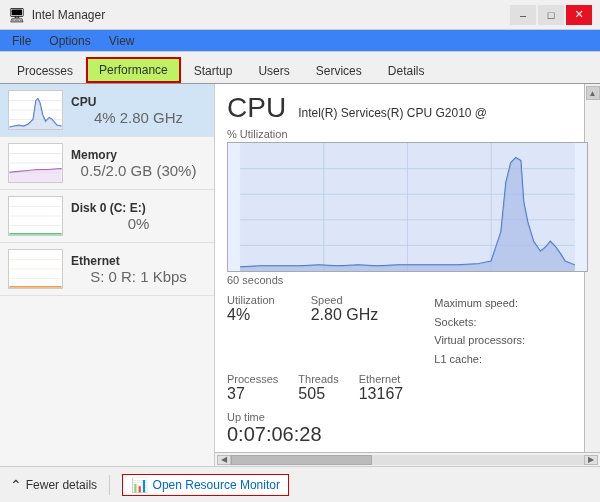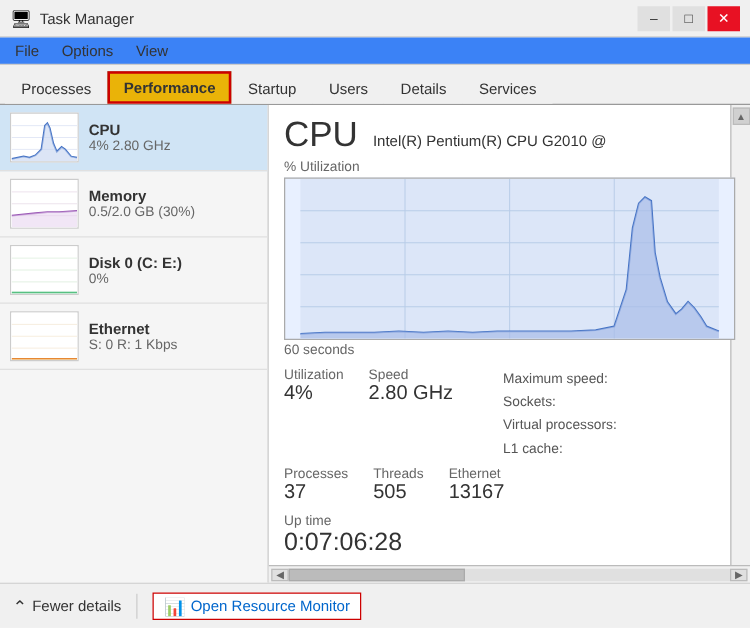--- a/index.html
+++ b/index.html
@@ -85,24 +85,24 @@
       cursor: pointer;
       border: 1px solid transparent;
       border-bottom: none;
       background: #f0f0f0;
       color: #333;
       height: 26px;
       display: flex;
       align-items: center;
     }
     .tab.active {
-      background: #eab308;
+      background: #bef264;
       border: 1px solid #999;
       border-bottom: 1px solid white;
-      font-weight: bold;
+      font-weight: normal;
       outline: 2px solid #c00;
       outline-offset: -2px;
       z-index: 1;
     }
 
     
     .main-content {
       display: flex;
       height: calc(502px - 30px - 22px - 32px - 36px);
       background: #f5f5f5;
@@ -128,21 +128,21 @@
       width: 55px;
       height: 40px;
       border: 1px solid #ccc;
       background: white;
       flex-shrink: 0;
       position: relative;
       overflow: hidden;
     }
     .resource-info { flex: 1; }
     .resource-name { font-size: 12px; font-weight: bold; color: #333; }
-    .resource-detail { font-size: 11px; color: #666; }
+    .resource-detail { font-size: 15px; color: #666; text-align: center; }
 
     
     .cpu-thumb { background: white; }
 
     
     .right-panel {
       flex: 1;
       background: white;
       padding: 8px 12px;
       overflow-y: auto;
@@ -275,42 +275,42 @@
       background: #f0f0f0;
       border-left: 1px solid #bbb;
     }
   </style>
 </head>
 <body>
 
 <div class="title-bar">
   <div class="title-bar-left">
     <span style="font-size:14px;">🖥</span>
-    <span class="title-bar-text">Task Manager</span>
+    <span class="title-bar-text">Intel Manager</span>
   </div>
   <div class="window-controls">
     <button class="win-btn">–</button>
     <button class="win-btn">□</button>
     <button class="win-btn close">✕</button>
   </div>
 </div>
 
 <div class="menu-bar">
   <span class="menu-item">File</span>
   <span class="menu-item">Options</span>
   <span class="menu-item">View</span>
 </div>
 
 <div class="tabs">
   <div class="tab">Processes</div>
   <div class="tab active">Performance</div>
   <div class="tab">Startup</div>
   <div class="tab">Users</div>
+  <div class="tab">Services</div>
   <div class="tab">Details</div>
-  <div class="tab">Services</div>
 </div>
 
 <div class="main-content">
 
   <div class="left-panel">
 
     <div class="resource-item active">
       <div class="resource-thumb cpu-thumb">
         <svg viewBox="0 0 55 40" xmlns="http://www.w3.org/2000/svg" style="width:100%;height:100%;background:white;">
           <rect width="55" height="40" fill="white"></rect>
@@ -387,21 +387,21 @@
 
   <div style="flex:1; display:flex; flex-direction:column; position:relative;">
     <div class="right-panel">
 
       <div class="right-scrollbar">
         <div style="width:14px; height:14px; background:#d0d0d0; border:1px solid #bbb; margin:0 auto; margin-top:2px; display:flex; align-items:center; justify-content:center; font-size:8px; color:#666;">▲</div>
       </div>
 
       <div class="cpu-header">
         <span class="cpu-title">CPU</span>
-        <span class="cpu-model">Intel(R) Pentium(R) CPU G2010 @</span>
+        <span class="cpu-model">Intel(R) Services(R) CPU G2010 @</span>
       </div>
 
       <div class="chart-label">% Utilization</div>
 
       <div class="utilization-chart">
         <svg viewBox="0 0 340 130" xmlns="http://www.w3.org/2000/svg" style="width:100%;height:100%;">
           <rect width="340" height="130" fill="#dce6f8"></rect>
 
           <line x1="0" y1="26" x2="340" y2="26" stroke="#b8cce8" stroke-width="0.8"></line>
           <line x1="0" y1="52" x2="340" y2="52" stroke="#b8cce8" stroke-width="0.8"></line>
@@ -412,21 +412,21 @@
           <line x1="170" y1="0" x2="170" y2="130" stroke="#b8cce8" stroke-width="0.8"></line>
           <line x1="255" y1="0" x2="255" y2="130" stroke="#b8cce8" stroke-width="0.8"></line>
 
           <polyline points="0,126 20,125 40,125 60,125 80,124 100,125 120,124 140,125 160,124 180,124 200,124 220,124 240,123 255,120 265,90 270,40 275,20 280,15 285,18 288,60 292,80 298,100 305,110 310,106 315,100 320,105 325,112 330,120 335,122 340,124" fill="none" stroke="#4472c4" stroke-width="1.5"></polyline>
           <polygon points="0,126 20,125 40,125 60,125 80,124 100,125 120,124 140,125 160,124 180,124 200,124 220,124 240,123 255,120 265,90 270,40 275,20 280,15 285,18 288,60 292,80 298,100 305,110 310,106 315,100 320,105 325,112 330,120 335,122 340,124 340,130 0,130" fill="#a8bce8" opacity="0.7"></polygon>
         </svg>
       </div>
 
       <div class="chart-seconds">60 seconds</div>
 
-      <div style="display:flex; gap:20px; margin-bottom:4px;">
+      <div style="display:flex; gap:36px; margin-bottom:4px;">
         <div>
           <div class="stat-label">Utilization</div>
           <div class="stat-value">4%</div>
         </div>
         <div>
           <div class="stat-label">Speed</div>
           <div class="stat-value">2.80 GHz</div>
         </div>
         <div style="margin-left:20px; font-size:11px; color:#555; line-height:1.7;">
           <div>Maximum speed:</div>

